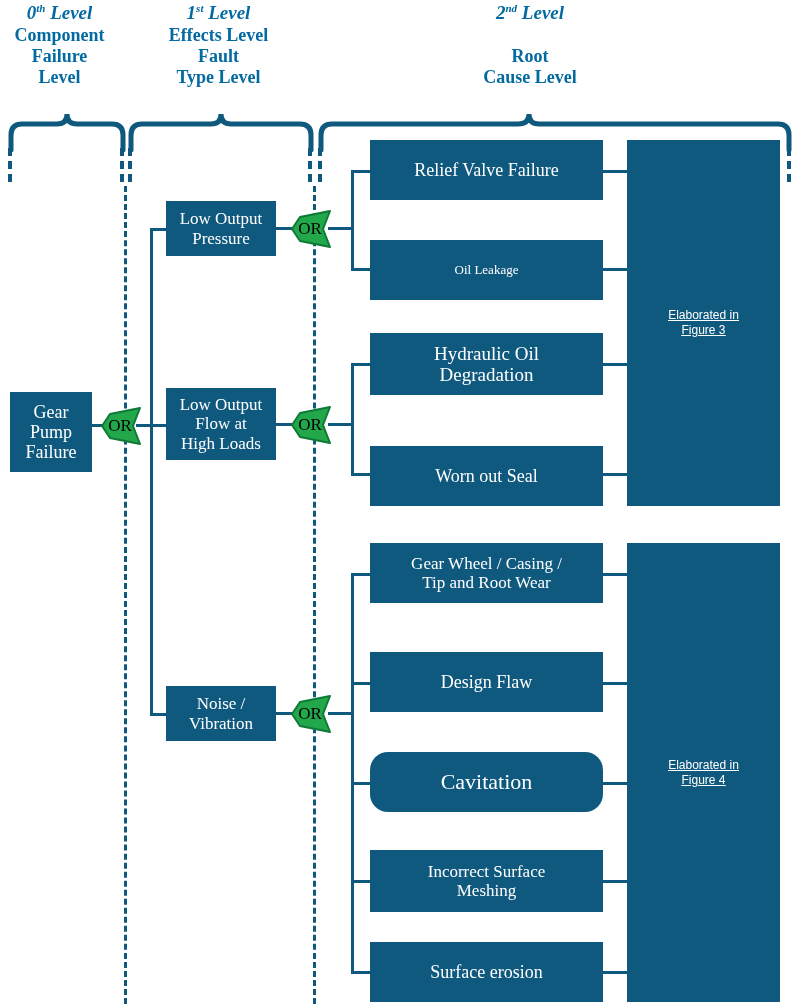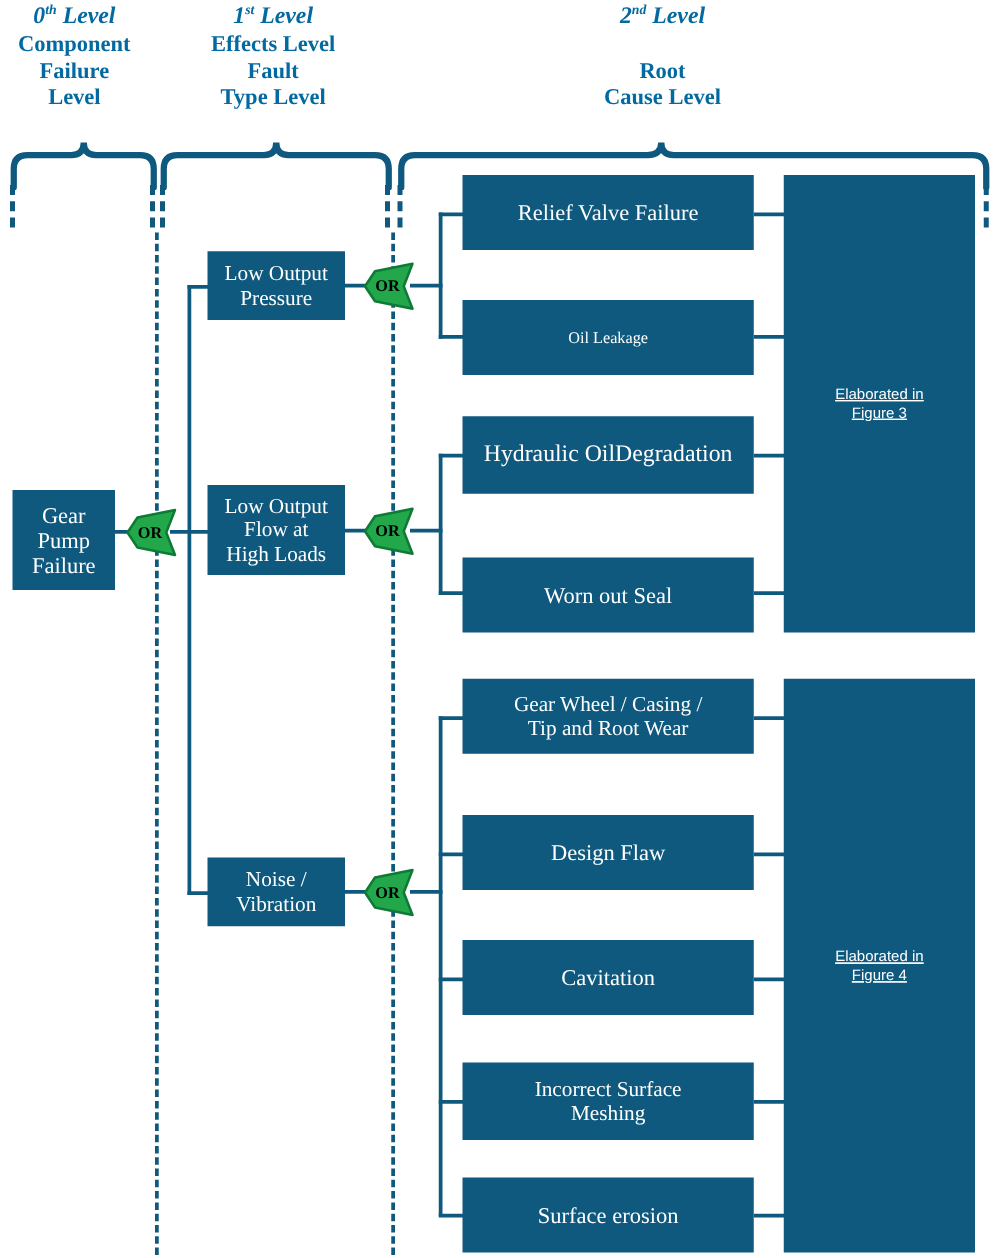--- a/index.html
+++ b/index.html
@@ -21,21 +21,21 @@
 
   .elab{position:absolute;background:#10597e;
         display:flex;align-items:center;justify-content:center;}
   .elab span{color:#ffffff;font-family:"Liberation Sans",sans-serif;
              font-size:12px;text-align:center;text-decoration:underline;
              line-height:1.25;}
 
   
   .orgate{position:absolute;width:46px;height:40px;}
   .orgate .glyph{position:absolute;left:0;top:0;width:46px;height:40px;
-        color:#000;font-family:"Liberation Serif",serif;font-weight:bold;font-size:13px;
+        color:#000;font-family:"Liberation Serif",serif;font-weight:normal;font-size:17px;
         display:flex;align-items:center;justify-content:center;
         padding-right:6px;box-sizing:border-box;letter-spacing:0px;}
   .orgate svg{position:absolute;left:0;top:0;}
 
   
   .ln{position:absolute;background:#10597e;}
   .lnh{height:3px;}
   .lnv{width:3px;}
 
   
@@ -179,21 +179,21 @@
   <div class="ln lnh" style="left:351px;top:782px;width:22px;"></div>
   <div class="ln lnh" style="left:351px;top:880px;width:22px;"></div>
   <div class="ln lnh" style="left:351px;top:971px;width:22px;"></div>
 
   <div class="nbox" style="left:370px;top:140px;width:233px;height:60px;font-size:18px;">
     <span>Relief Valve Failure</span>
   </div>
   <div class="nbox" style="left:370px;top:240px;width:233px;height:60px;font-size:13px;">
     <span>Oil Leakage</span>
   </div>
-  <div class="nbox" style="left:370px;top:333px;width:233px;height:62px;font-size:19px;flex-direction:row;">
+  <div class="nbox" style="left:370px;top:333px;width:233px;height:62px;font-size:19px;flex-direction:column;">
     <div>Hydraulic Oil</div>
     <div>Degradation</div>
   </div>
   <div class="nbox" style="left:370px;top:446px;width:233px;height:60px;font-size:18px;">
     <span>Worn out Seal</span>
   </div>
 
   <div class="ln lnh" style="left:603px;top:170px;width:27px;"></div>
   <div class="ln lnh" style="left:603px;top:268px;width:27px;"></div>
   <div class="ln lnh" style="left:603px;top:363px;width:27px;"></div>
@@ -206,21 +206,21 @@
     </span>
   </div>
 
   <div class="nbox" style="left:370px;top:543px;width:233px;height:60px;font-size:17px;flex-direction:column;">
     <div>Gear Wheel / Casing /</div>
     <div>Tip and Root Wear</div>
   </div>
   <div class="nbox" style="left:370px;top:652px;width:233px;height:60px;font-size:18px;">
     <span>Design Flaw</span>
   </div>
-  <div class="nbox" style="left:370px;top:752px;width:233px;height:60px;font-size:18px;">
+  <div class="nbox" style="left:370px;top:752px;width:233px;height:60px;font-size:22px;border-radius:18px;">
     <span>Cavitation</span>
   </div>
   <div class="nbox" style="left:370px;top:850px;width:233px;height:62px;font-size:17px;flex-direction:column;">
     <div>Incorrect Surface</div>
     <div>Meshing</div>
   </div>
   <div class="nbox" style="left:370px;top:942px;width:233px;height:60px;font-size:18px;">
     <span>Surface erosion</span>
   </div>
 

